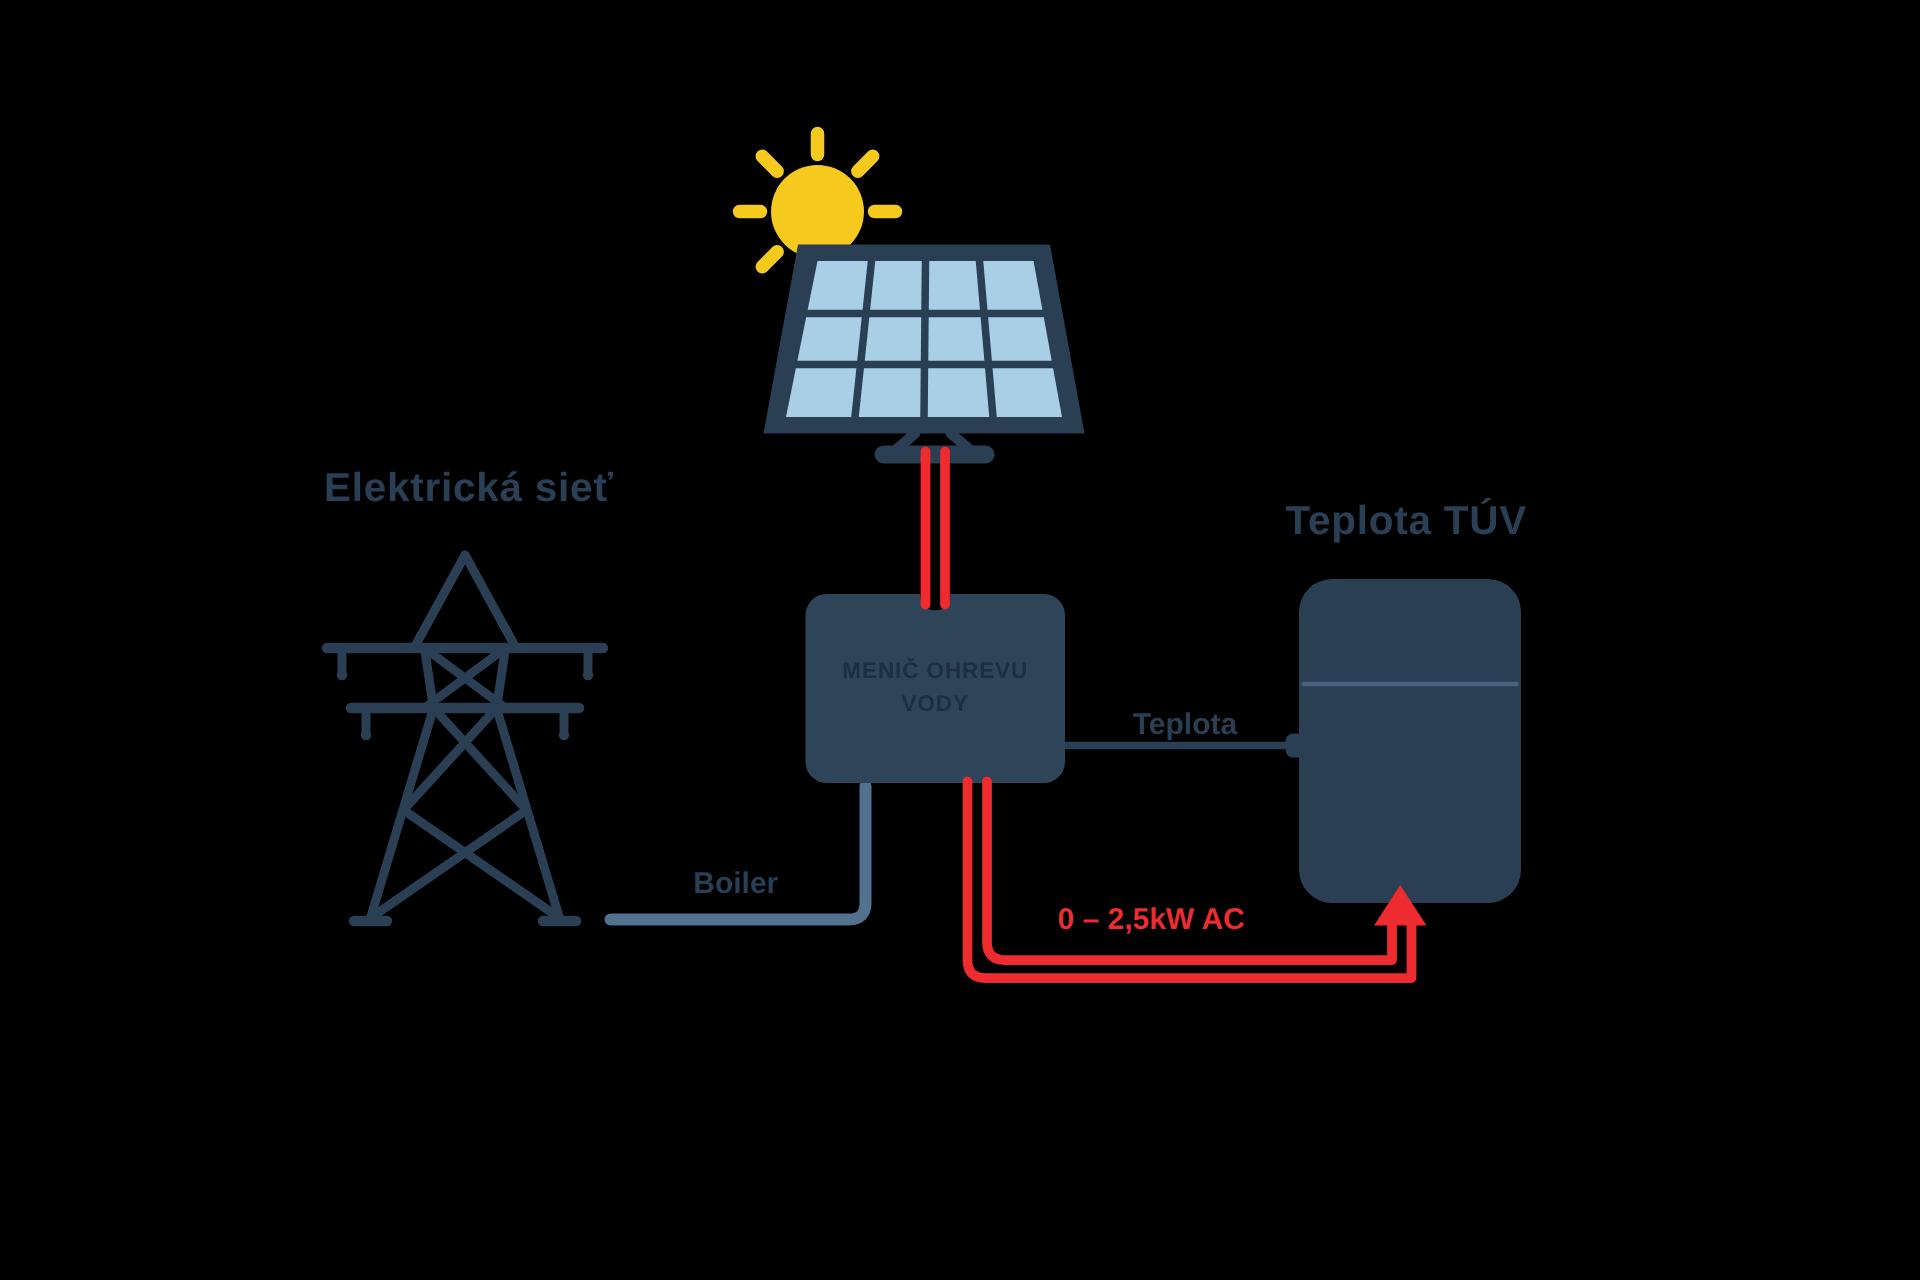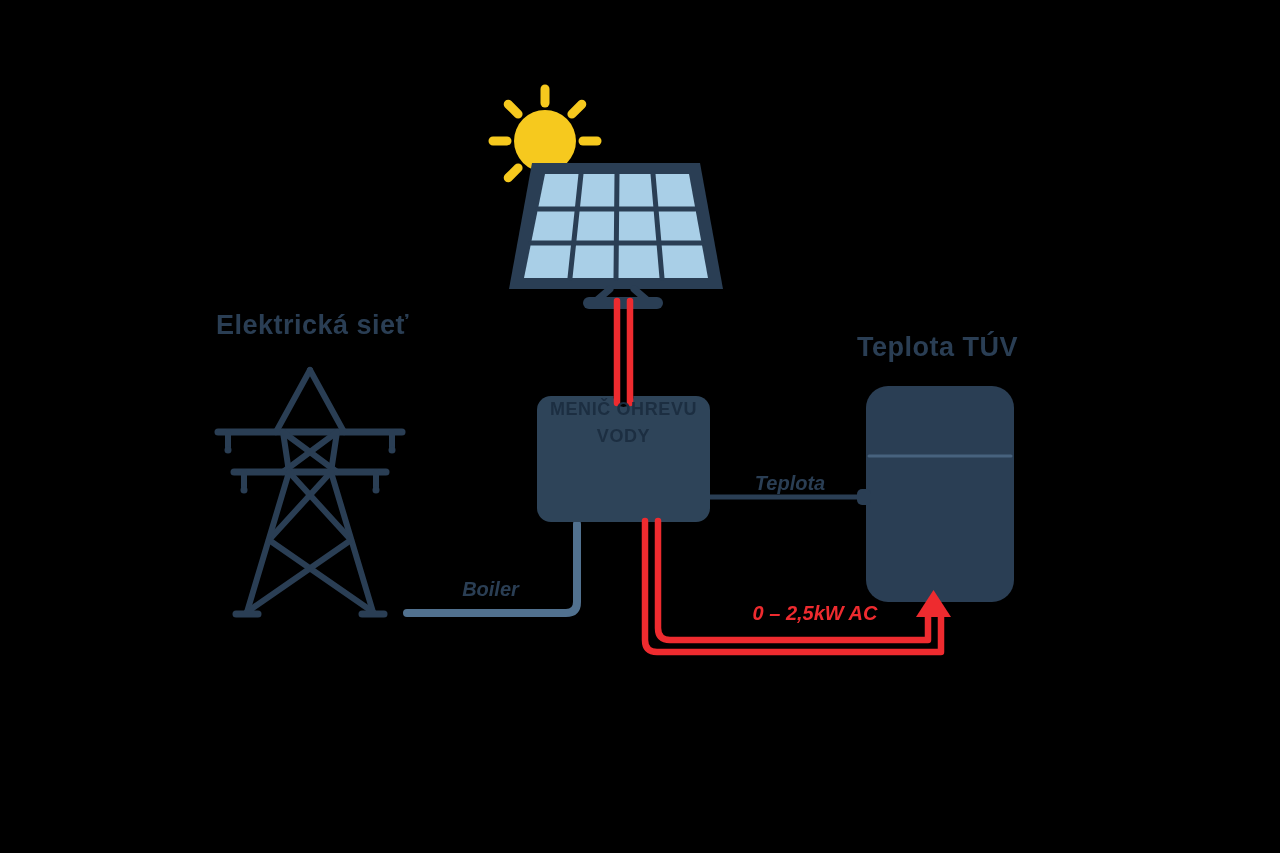--- a/index.html
+++ b/index.html
@@ -13,28 +13,28 @@
   #stage svg{position:absolute;left:0;top:0;}
   .label{
     position:absolute;
     color:var(--navy,#2a3e54);
     font-weight:bold;
     text-align:center;
     white-space:nowrap;
     user-select:none;
   }
   .label.big{font-size:27px;letter-spacing:.5px;}
-  .label.mid{font-size:20px;font-style:italic;}
+  .label.mid{font-size:20px;}
   .label.red{color:var(--red,#ee2b2f);}
   .inverter-text{
     position:absolute;
     left:537px;top:396px;width:173px;height:126px;
-    display:flex;flex-direction:column;align-items:center;justify-content:flex-start;
+    display:flex;flex-direction:column;align-items:center;justify-content:center;
     color:var(--navy-dark,#1c2e41);
-    font-weight:bold;font-size:18px;letter-spacing:.6px;line-height:1.5;
+    font-weight:bold;font-size:15px;letter-spacing:.6px;line-height:1.5;
     text-align:center;
   }
   
   .navy-fill{fill:var(--navy,#2a3e54);}
   .navy-stroke{stroke:var(--navy,#2a3e54);fill:none;stroke-linecap:round;stroke-linejoin:round;}
   .red-stroke{stroke:var(--red,#ee2b2f);fill:none;stroke-linecap:round;stroke-linejoin:round;}
   .red-fill{fill:var(--red,#ee2b2f);}
   .yellow-stroke{stroke:var(--yellow,#f6c91e);fill:none;stroke-linecap:round;}
   .yellow-fill{fill:var(--yellow,#f6c91e);}
   .cell-fill{fill:var(--panel-cell,#a9cfe7);}
@@ -148,15 +148,15 @@
 
   <div class="inverter-text">
     <span>MENIČ OHREVU</span>
     <span>VODY</span>
   </div>
 
   <div class="label mid" style="left:745px;top:472px;width:90px;">Teplota</div>
 
   <div class="label mid" style="left:448px;top:578px;width:85px;">Boiler</div>
 
-  <div class="label mid red" style="left:740px;top:602px;width:150px;">0 – 2,5kW AC</div>
+  <div class="label mid red" style="left:680px;top:602px;width:150px;text-align:right;">0 – 2,5kW AC</div>
 
 </div>
 
 </body></html>

